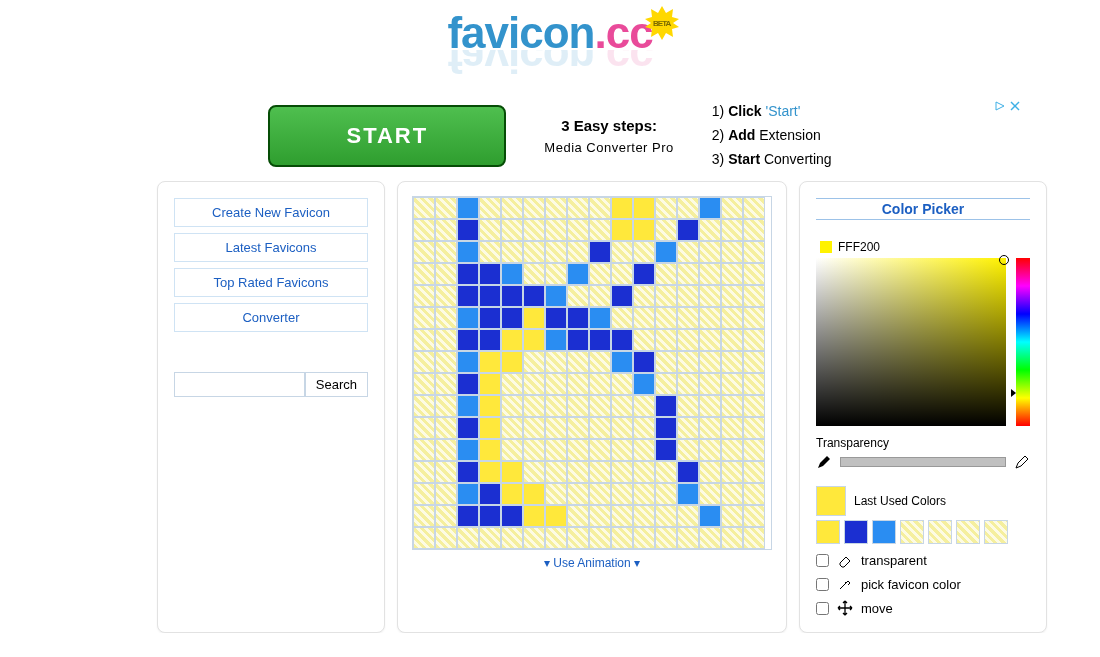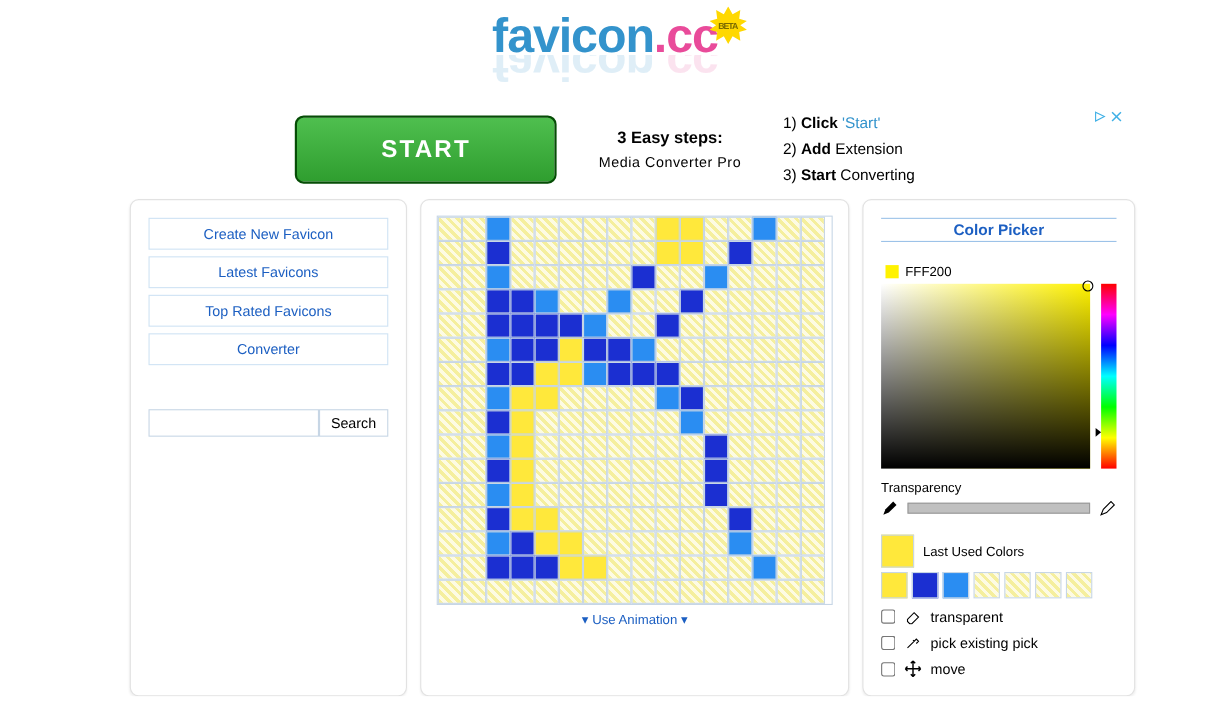--- a/index.html
+++ b/index.html
@@ -24,21 +24,21 @@
 .ad-mid .h { font-weight: 700; font-size: 15px; text-align: center; }
 .ad-mid .s { font-size: 13px; letter-spacing: .5px; margin-top: 6px; }
 .ad-steps { font-size: 14px; line-height: 1.7; }
 .ad-steps b { font-weight: 700; }
 .ad-steps .lk { color: #3393cc; }
 .adchoices { position: absolute; right: -100px; top: 0; color: #3fb0e6; display: flex; align-items: center; gap: 4px; font-size: 12px; }
 
 
 .wrap { display: flex; gap: 12px; padding: 0 118px; }
 .panel { background: #fff; border: 1px solid #e2e2e2; border-radius: 8px; padding: 16px; box-shadow: 0 1px 2px rgba(0,0,0,.06); }
-.sidebar { width: 252px; flex-shrink: 0; }
+.sidebar { width: 228px; flex-shrink: 0; margin-left: 39px; }
 .canvas-panel { width: 390px; flex-shrink: 0; padding: 14px; position: relative; }
 .picker-panel { flex: 1; }
 
 
 .nav-list { list-style: none; }
 .nav-list li { border: 1px solid #cfe3f4; margin-bottom: 6px; text-align: center; }
 .nav-list a { display: block; padding: 6px 4px; font-size: 13px; color: #1c5fc2; text-decoration: none; }
 .search-row { display: flex; margin-top: 40px; }
 .search-row input { flex: 1; border: 1px solid #c7d6e5; font-size: 13px; padding: 4px; min-width: 0; }
 .search-row button { border: 1px solid #c7d6e5; background: #fff; font-size: 13px; padding: 4px 10px; cursor: pointer; }
@@ -448,21 +448,21 @@
       <svg width="16" height="16" viewBox="0 0 16 16">
           <path fill="none" stroke="#000" d="M3 11l6-6 4 4-6 6H5l-2-2z"></path>
         </svg>
       <span>transparent</span>
     </div>
     <div class="tool-row">
       <input type="checkbox" style="">
       <svg width="16" height="16" viewBox="0 0 16 16">
           <path fill="none" stroke="#000" d="M3 13l6-6m0 0l2-2 2 2-2 2m-2-2l-1-1"></path>
         </svg>
-      <span>pick existing pick</span>
+      <span>pick favicon color</span>
     </div>
     <div class="tool-row">
       <input type="checkbox" style="">
       <svg width="16" height="16" viewBox="0 0 16 16">
           <path fill="none" stroke="#000" stroke-width="1.3" d="M8 1v14M1 8h14M8 1l-2 2M8 1l2 2M8 15l-2-2M8 15l2-2M1 8l2-2M1 8l2 2M15 8l-2-2M15 8l-2 2"></path>
         </svg>
       <span>move</span>
     </div>
   </div>
 

